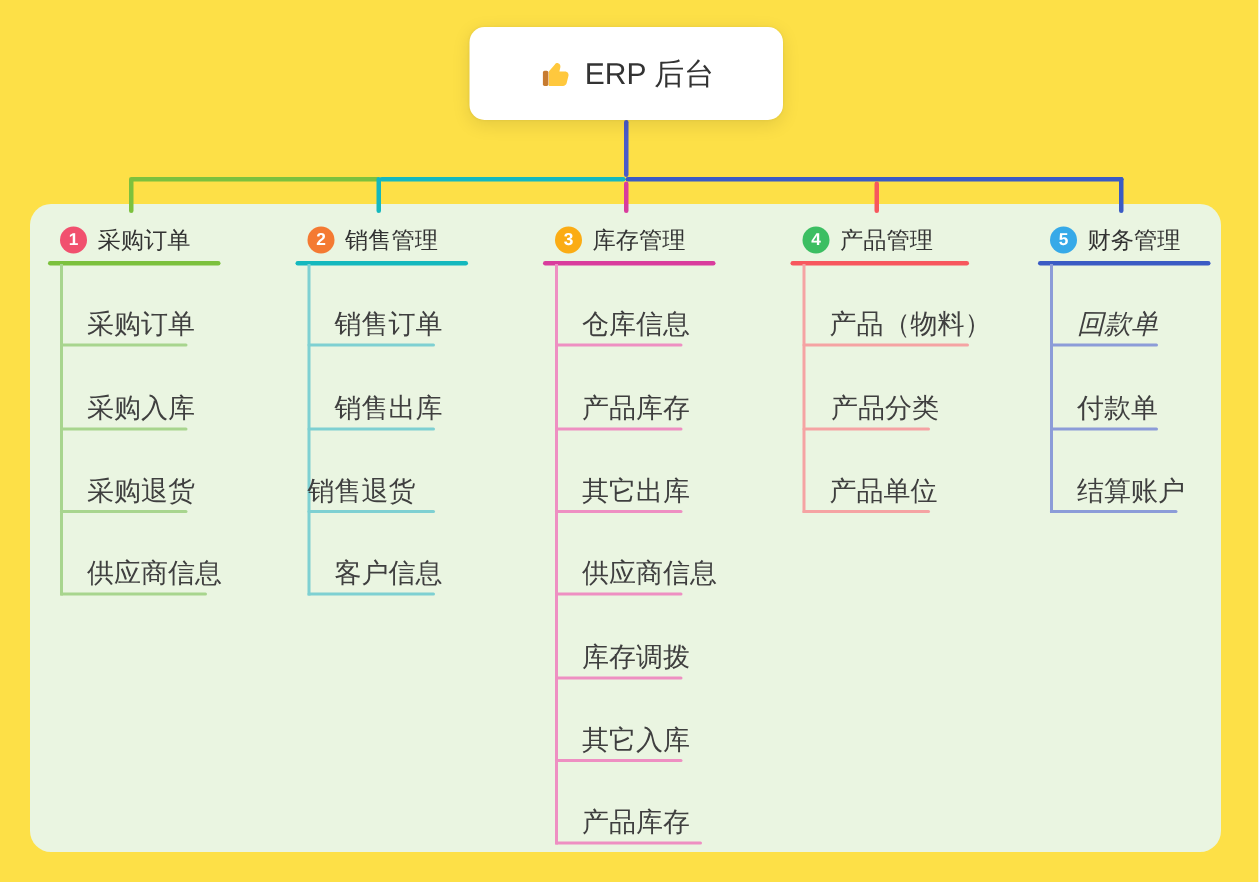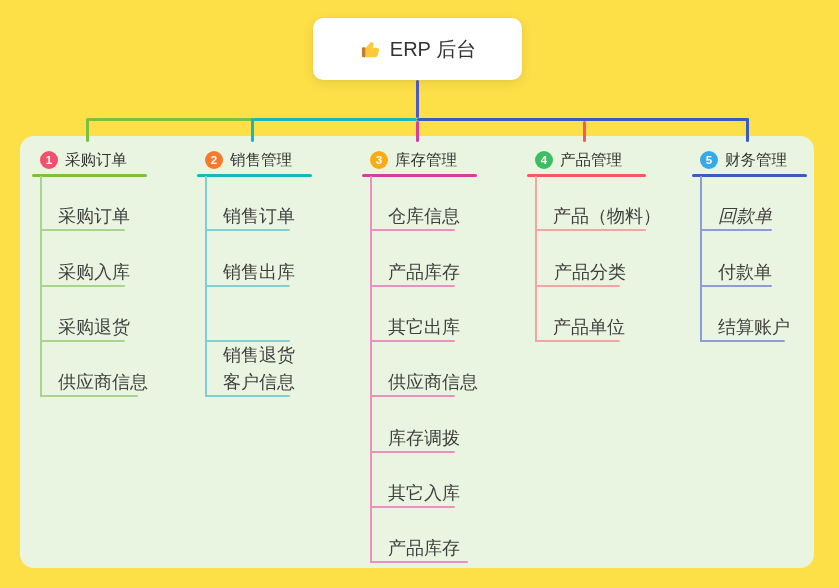--- a/index.html
+++ b/index.html
@@ -76,21 +76,21 @@
   <div class="branch-label" style="left:205px;">
     <span class="badge bdg2">2</span>
     <span class="branch-title">销售管理</span>
   </div>
   <div class="underline c2" style="left:197px;width:115px;"></div>
   <div class="trunk c2l" style="left:205px;height:221px;"></div>
   <div class="child-text" style="left:223px;top:206px;">销售订单</div>
   <div class="child-line c2l" style="left:205px;top:229px;width:85px;"></div>
   <div class="child-text" style="left:223px;top:262px;">销售出库</div>
   <div class="child-line c2l" style="left:205px;top:285px;width:85px;"></div>
-  <div class="child-text" style="left:223px;top:317px;margin-top:28px;">销售退货</div>
+  <div class="child-text" style="left:205px;top:317px;">销售退货</div>
   <div class="child-line c2l" style="left:205px;top:340px;width:85px;"></div>
   <div class="child-text" style="left:223px;top:372px;">客户信息</div>
   <div class="child-line c2l" style="left:205px;top:395px;width:85px;"></div>
 
   <div class="branch-label" style="left:370px;">
     <span class="badge bdg3">3</span>
     <span class="branch-title">库存管理</span>
   </div>
   <div class="underline c3" style="left:362px;width:115px;"></div>
   <div class="trunk c3l" style="left:370px;height:387px;"></div>

